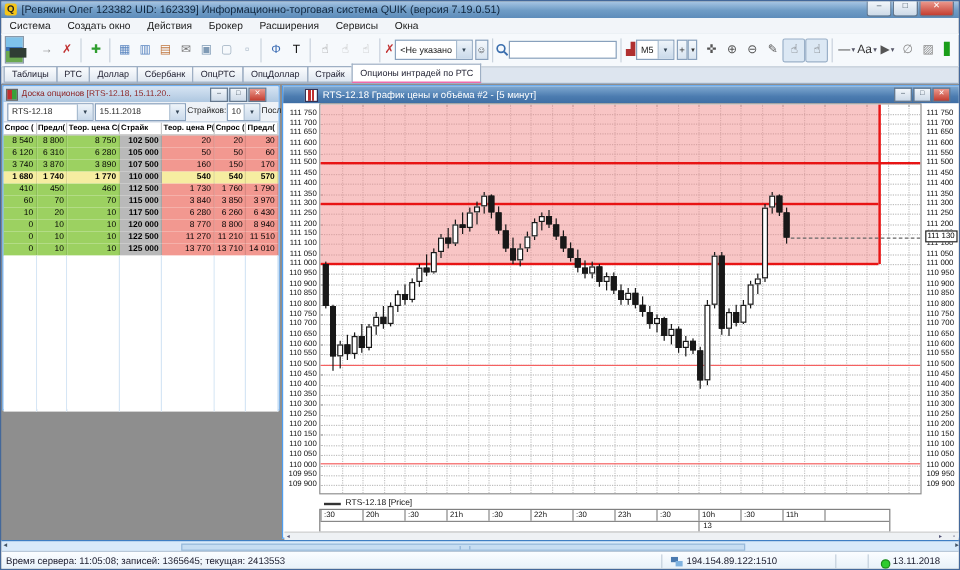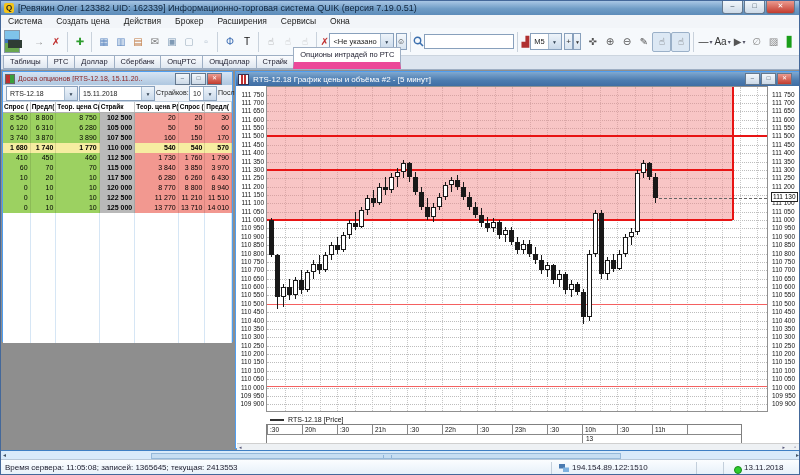--- a/index.html
+++ b/index.html
@@ -32,21 +32,21 @@
   .combo-text{font-size:7.5px;padding:0 3px;flex:1;white-space:nowrap;overflow:hidden;color:#222;}
   .combo-arrow{width:12px;height:100%;border-left:1px solid #a8bcd0;
     background:linear-gradient(#eef4fa,#c9d9ea);font-size:5px;color:#345;display:flex;align-items:center;justify-content:center;}
   .mini-btn{height:15px;border:1px solid #88a0bc;background:linear-gradient(#f4f8fc,#d8e4f0);
     display:flex;align-items:center;justify-content:center;font-size:8px;color:#333;}
   #search-input{width:84px;height:13px;border:1px solid #88a0bc;background:#fff;font-size:7.5px;padding:0 2px;}
   #tabrow{position:absolute;left:0;top:55px;width:100%;height:14px;background:#dde5ef;
     border-bottom:1px solid #9eafc4;display:flex;align-items:flex-end;padding-left:2px;box-sizing:border-box;}
   .tab{height:12px;border:1px solid #9eafc4;margin-right:-1px;background:linear-gradient(#fbfcfe,#dfe7f0);
     font-size:7.5px;line-height:12px;padding:0 6px;color:#223;white-space:nowrap;}
-  .tab.active{height:14px;background:#fff;border-bottom:7px solid #ec4899;line-height:13px;}
+  .tab.active{height:14px;background:#fff;border-bottom:1px solid #ec4899;line-height:13px;}
   
   #obd{position:absolute;left:1px;top:70px;width:231px;height:271px;background:#fff;
     border:1px solid #4f9ef0;box-sizing:border-box;}
   #obd-title{height:13px;background:linear-gradient(#d6e4f3,#aec7e0);display:flex;align-items:center;
     padding:0 2px;position:relative;}
   #obd-icon{width:8px;height:8px;background:linear-gradient(90deg,#c03030 50%,#3aa03a 50%);border:1px solid #666;}
   #obd-title-text{font-size:7px;color:#8b1f1f;margin-left:3px;white-space:nowrap;overflow:hidden;width:136px;}
   .sm-btn{width:13px;height:10px;border:1px solid #64788e;background:linear-gradient(#f3f7fb,#ccd9e7);
     font-size:6px;line-height:9px;text-align:center;color:#345;margin-left:1px;}
   .sm-close{background:linear-gradient(#ec9a8e,#c23b2e);color:#fff;}
@@ -60,21 +60,21 @@
     border-right:1px solid rgba(0,0,0,0.10);white-space:nowrap;}
   .c-call{background:#9cd161;} .c-put{background:#f29890;}
   .c-strike{background:#b9b9b9;font-weight:bold;}
   .r-atm .c-call,.r-atm .c-put{background:#f6eda1;} .r-atm .cell{font-weight:bold;}
   #obd-empty{display:flex;}
   .ecol{box-sizing:border-box;border-right:1px solid #d6e6f5;height:130px;background:#fff;}
   
   #cw{position:absolute;left:234px;top:70px;width:566px;height:378px;background:#fff;
     border:1px solid #4f9ef0;box-sizing:border-box;}
   #cw-title{height:14px;background:linear-gradient(#7fa8d0,#4c7cb0 60%,#3f6ea4);color:#fff;
-    display:flex;align-items:center;padding:0 2px;position:relative;}
+    display:flex;align-items:center;padding:0 18px;position:relative;}
   #cw-icon{width:9px;height:9px;background:#fff;border:1px solid #335;
     background-image:linear-gradient(90deg,transparent 2px,#c03030 2px,#c03030 4px,transparent 4px,transparent 5px,#c03030 5px,#c03030 7px,transparent 7px);}
   #cw-title-text{font-size:8px;margin-left:4px;white-space:nowrap;}
   #plot{position:absolute;left:30px;top:14px;width:502px;height:326px;border:1px solid #909090;
     box-sizing:border-box;background:#fff;overflow:hidden;}
   .gh{position:absolute;left:0;right:0;height:0;border-top:1px dotted #bdbdbd;}
   .gv{position:absolute;top:0;bottom:0;width:0;border-left:1px dotted #c6c6c6;}
   .zone{position:absolute;left:0;top:0;background:rgba(242,140,140,0.5);border-right:2px solid #e81414;}
   .lvl-b{position:absolute;left:0;height:0;border-top:2px solid #e81414;}
   .lvl-t{position:absolute;left:0;height:0;border-top:1px solid #f46060;}
@@ -121,21 +121,21 @@
     <div id="title-text">[Ревякин Олег 123382 UID: 162339] Информационно-торговая система QUIK (версия 7.19.0.51)</div>
     <div class="cap-btns">
       <div class="cap-btn">–</div>
       <div class="cap-btn">□</div>
       <div class="cap-btn cap-close">✕</div>
     </div>
   </div>
 
   <div id="menubar">
       <div class="menu-item">Система</div>
-      <div class="menu-item">Создать цена</div>
+      <div class="menu-item">Создать окно</div>
       <div class="menu-item">Действия</div>
       <div class="menu-item">Брокер</div>
       <div class="menu-item">Расширения</div>
       <div class="menu-item">Сервисы</div>
       <div class="menu-item">Окна</div>
     </div>
 
   <div id="toolbar">
     <div id="tb-logo"></div>
     <div id="tb-main-strip" style="display:flex;align-items:center;">

